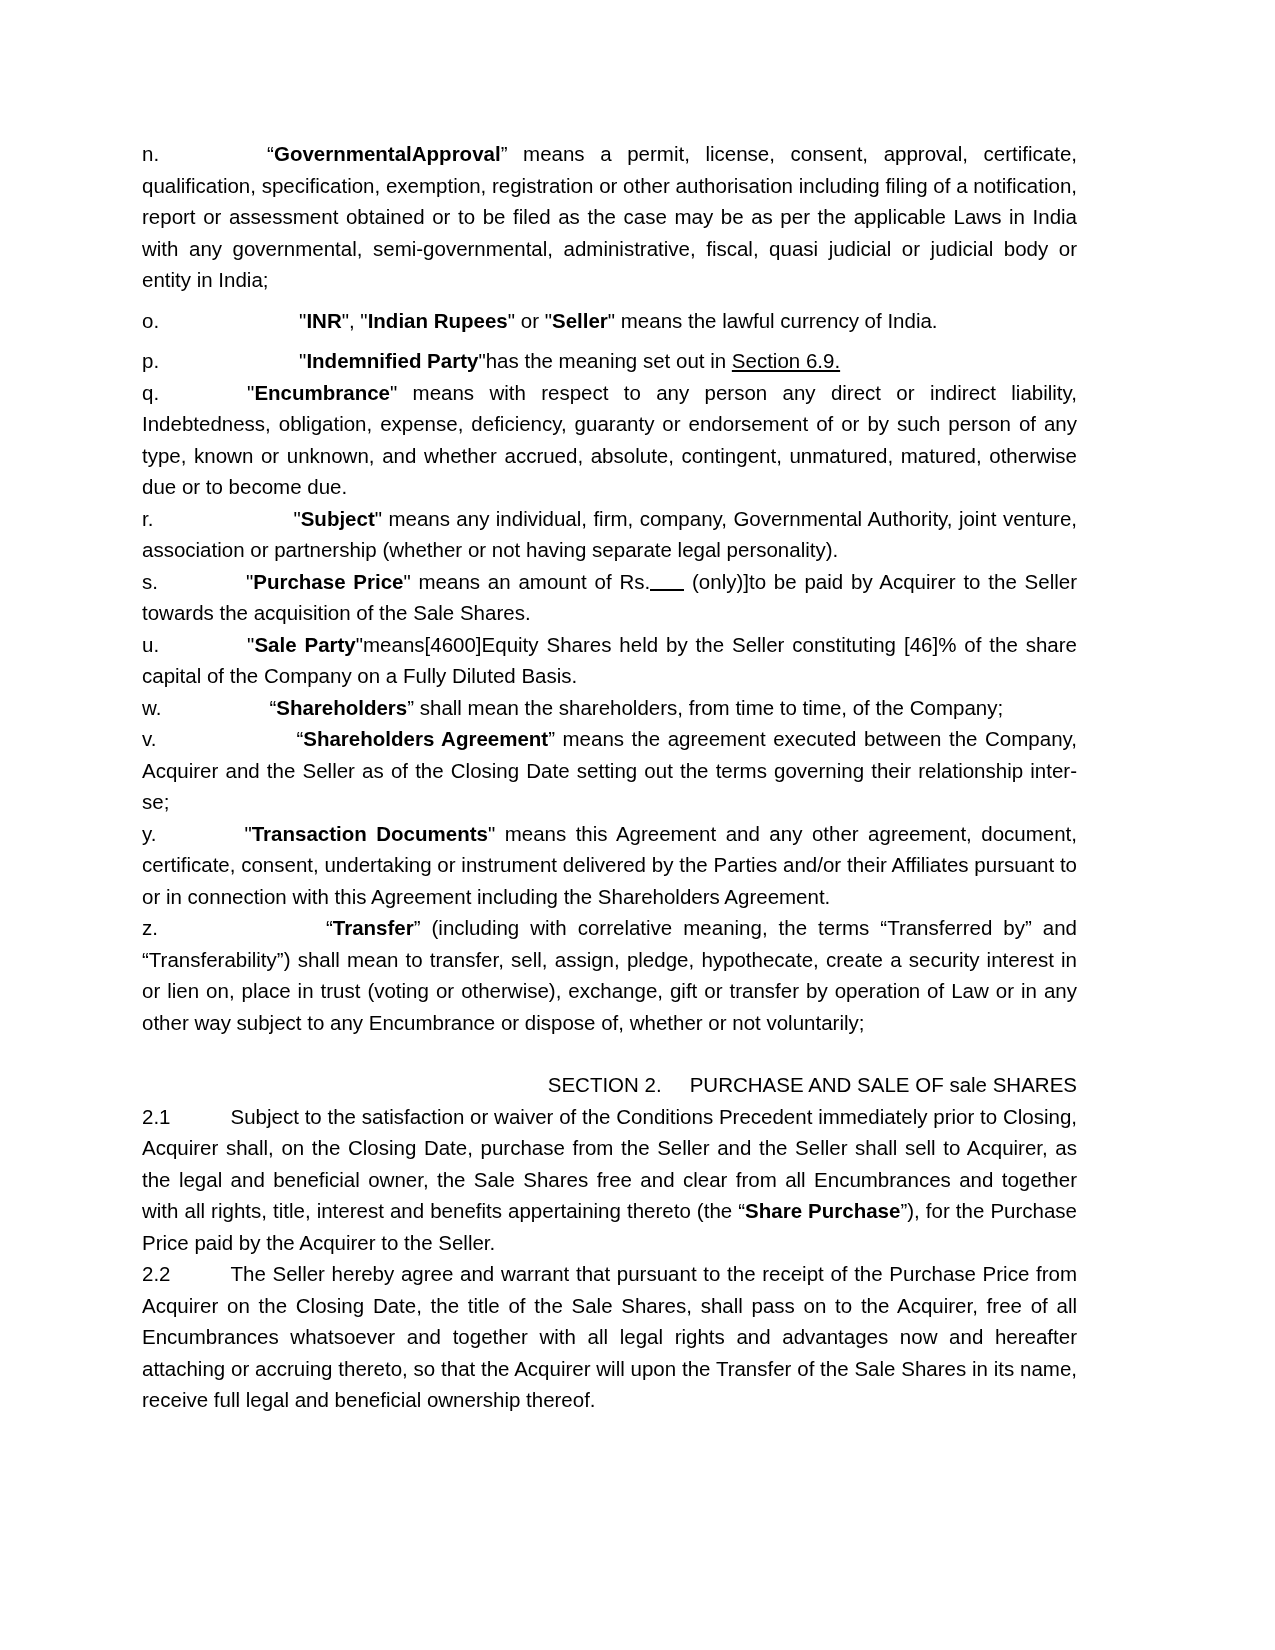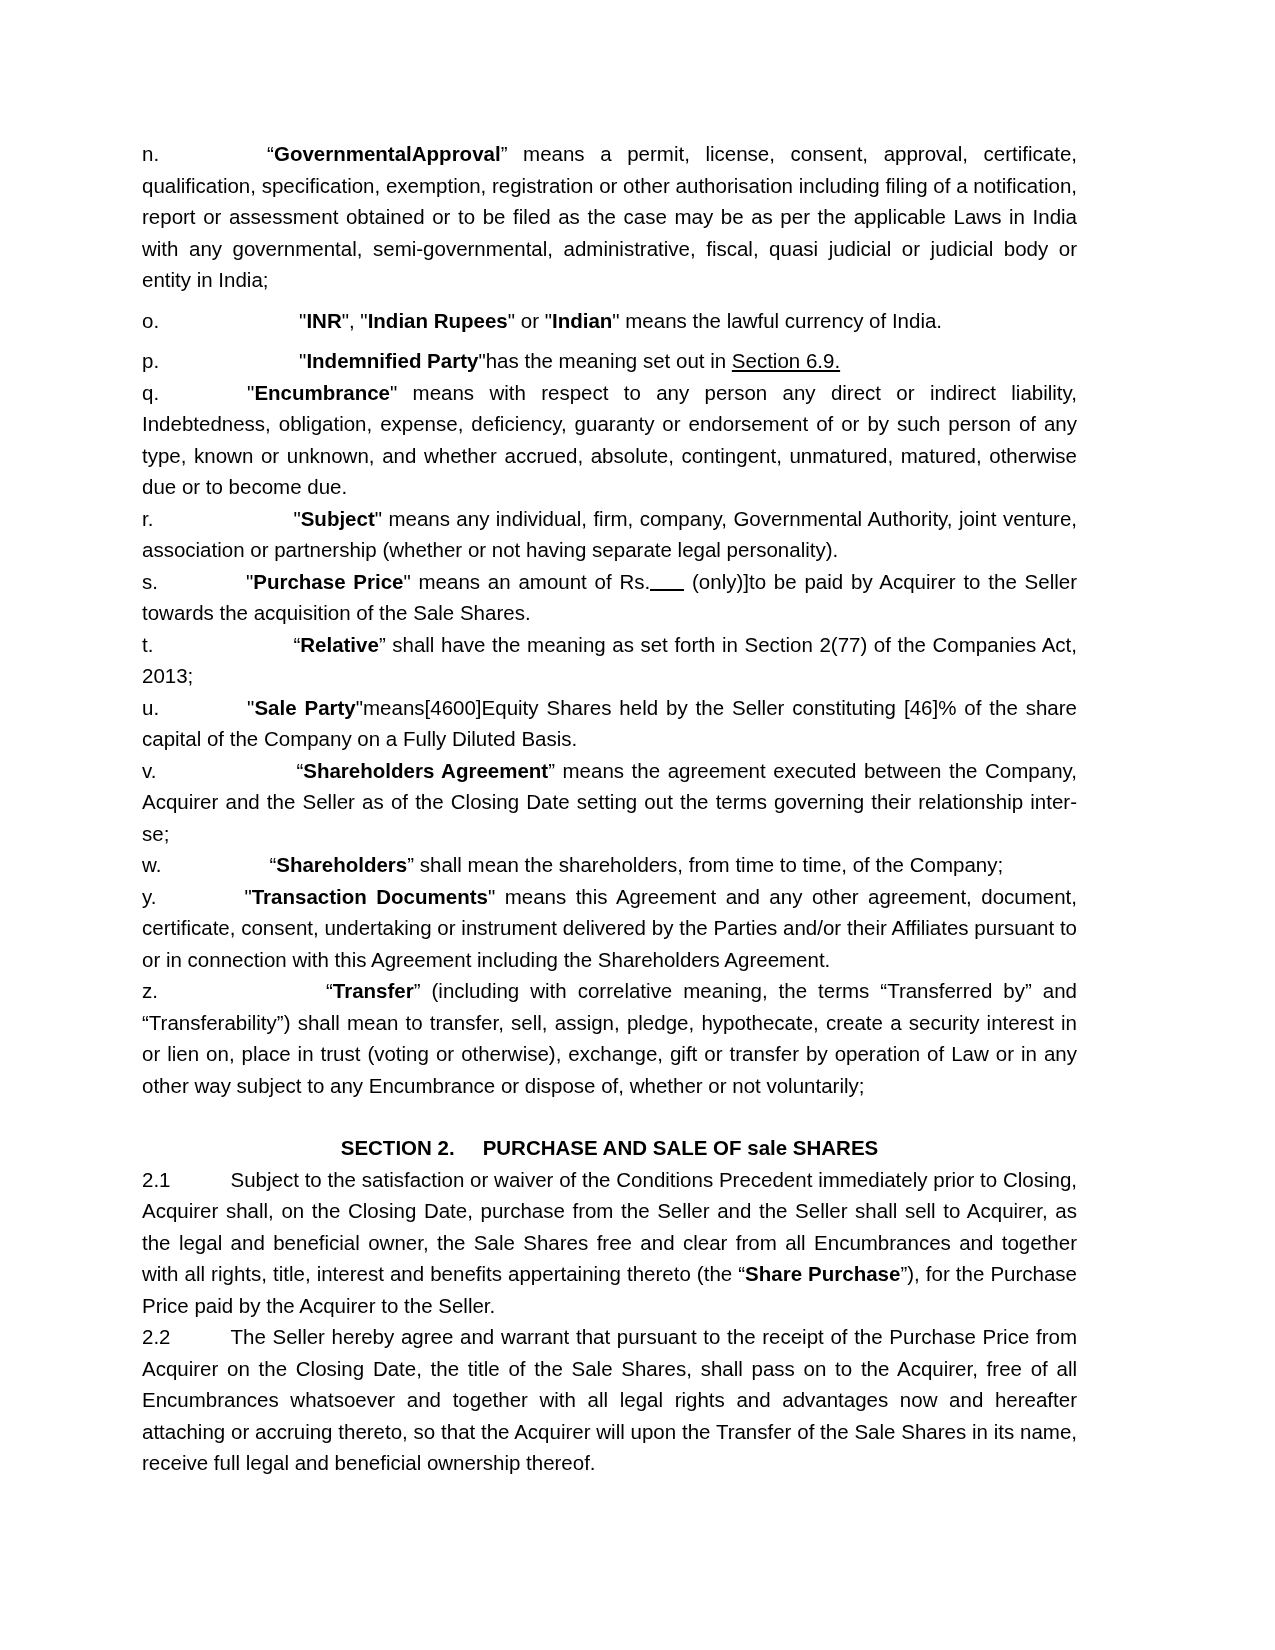--- a/index.html
+++ b/index.html
@@ -45,49 +45,48 @@
   b, .bold { font-weight: bold; }
   .u { text-decoration: underline; }
   .blank-u {
     display: inline-block;
     width: 34px;
     border-bottom: 2px solid #000;
     vertical-align: -2px;
   }
   .gap-small { height: 9px; }
   .gap-para  { height: 31px; }
-  .nojust { text-align: center; font-weight: bold; }
+  .nojust { text-align: right; }
 </style>
 </head>
 <body>
 
 <div class="page">
   <div class="doc-body">
 
     <p class="block"><span>n.</span><span class="tab-lg"></span>“<b>GovernmentalApproval</b>”<span> means a permit, license, consent, approval, certificate, qualification, specification, exemption, registration or other authorisation including filing of a notification, report or assessment obtained or to be filed as the case may be as per the applicable Laws in India with any governmental, semi-governmental, administrative, fiscal, quasi judicial or judicial body or entity in India;</span></p>
 
     <div class="gap-small"></div>
-    <p class="block"><span>o.</span><span class="tab-xl"></span><span>"</span><b>INR</b><span>", "</span><b>Indian Rupees</b><span>" or "</span><b>Indian</b><span>" means the lawful currency of India.</span></p>
+    <p class="block"><span>o.</span><span class="tab-xl"></span><span>"</span><b>INR</b><span>", "</span><b>Indian Rupees</b><span>" or "</span><b>Seller</b><span>" means the lawful currency of India.</span></p>
 
     <div class="gap-small"></div>
     <p class="block"><span>p.</span><span class="tab-xl"></span><span>"</span><b>Indemnified Party</b><span>"has the meaning set out in </span><span class="u">Section 6.9.</span></p>
 
     <p class="block"><span>q.</span><span class="tab-md"></span><span>"</span><b>Encumbrance</b><span>" means with respect to any person any direct or indirect liability, Indebtedness, obligation, expense, deficiency, guaranty or endorsement of or by such person of any type, known or unknown, and whether accrued, absolute, contingent, unmatured, matured, otherwise due or to become due.</span></p>
 
     <p class="block"><span>r.</span><span class="tab-xl"></span><span>"</span><b>Subject</b><span>" means any individual, firm, company, Governmental Authority, joint venture, association or partnership (whether or not having separate legal personality).</span></p>
 
     <p class="block"><span>s.</span><span class="tab-md"></span><span>"</span><b>Purchase Price</b><span>" means an amount of Rs.</span><span class="blank-u"></span><span> (only)]to be paid by Acquirer to the Seller towards the acquisition of the Sale Shares.</span></p>
 
-    <p class="block"><span>t.</span><span class="tab-xl"></span>“<b>Relative</b>”<span> shall have the meaning as set forth in Section 2(77) of the Companies Act, 2013;</span></p>
 
     <p class="block"><span>u.</span><span class="tab-md"></span><span>"</span><b>Sale Party</b><span>"means[4600]Equity Shares held by the Seller constituting [46]% of the share capital of the Company on a Fully Diluted Basis.</span></p>
 
+    <p class="block"><span>w.</span><span class="tab-lg"></span>“<b>Shareholders</b>”<span> shall mean the shareholders, from time to time, of the Company;</span></p>
+
     <p class="block"><span>v.</span><span class="tab-xl"></span>“<b>Shareholders Agreement</b>”<span> means the agreement executed between the Company, Acquirer and the Seller as of the Closing Date setting out the terms governing their relationship inter-se;</span></p>
-
-    <p class="block"><span>w.</span><span class="tab-lg"></span>“<b>Shareholders</b>”<span> shall mean the shareholders, from time to time, of the Company;</span></p>
 
 
     <p class="block"><span>y.</span><span class="tab-md"></span><span>"</span><b>Transaction Documents</b><span>" means this Agreement and any other agreement, document, certificate, consent, undertaking or instrument delivered by the Parties and/or their Affiliates pursuant to or in connection with this Agreement including the Shareholders Agreement.</span></p>
 
     <p class="block"><span>z.</span><span class="tab-xl"></span><span class="tab-28"></span>“<b>Transfer</b>”<span> (including with correlative meaning, the terms “Transferred by” and “Transferability”) shall mean to transfer, sell, assign, pledge, hypothecate, create a security interest in or lien on, place in trust (voting or otherwise), exchange, gift or transfer by operation of Law or in any other way subject to any Encumbrance or dispose of, whether or not voluntarily;</span></p>
 
     <div class="gap-para"></div>
 
     <p class="block nojust"><span>SECTION 2.</span><span class="tab-28"></span><span>PURCHASE AND SALE OF sale SHARES</span></p>
 

